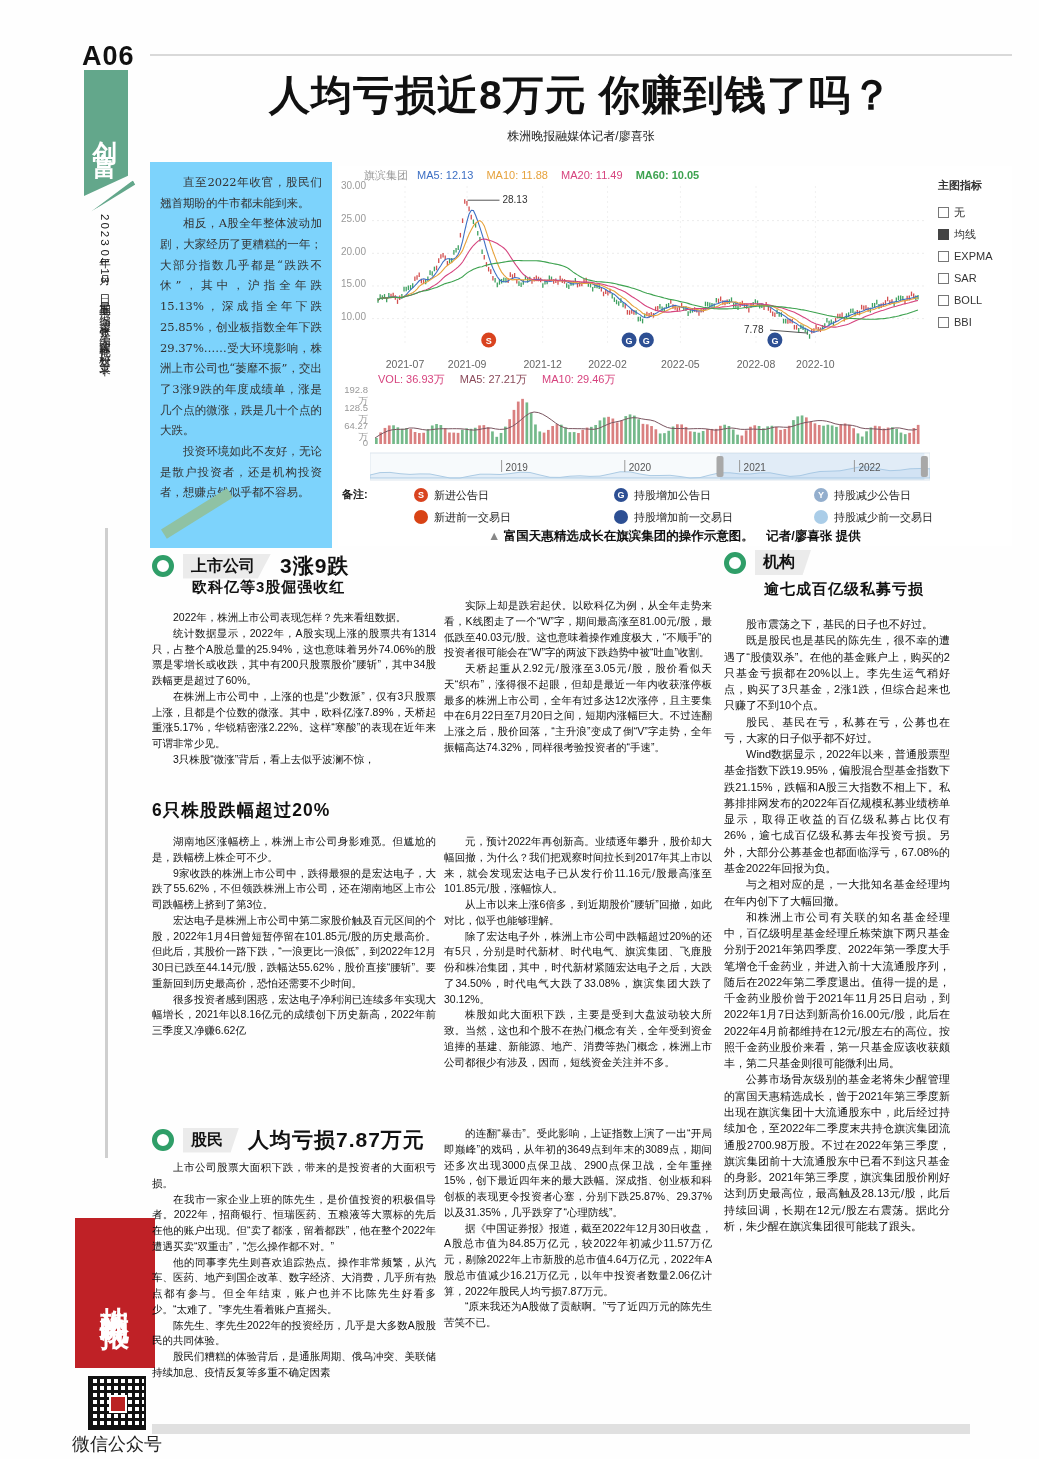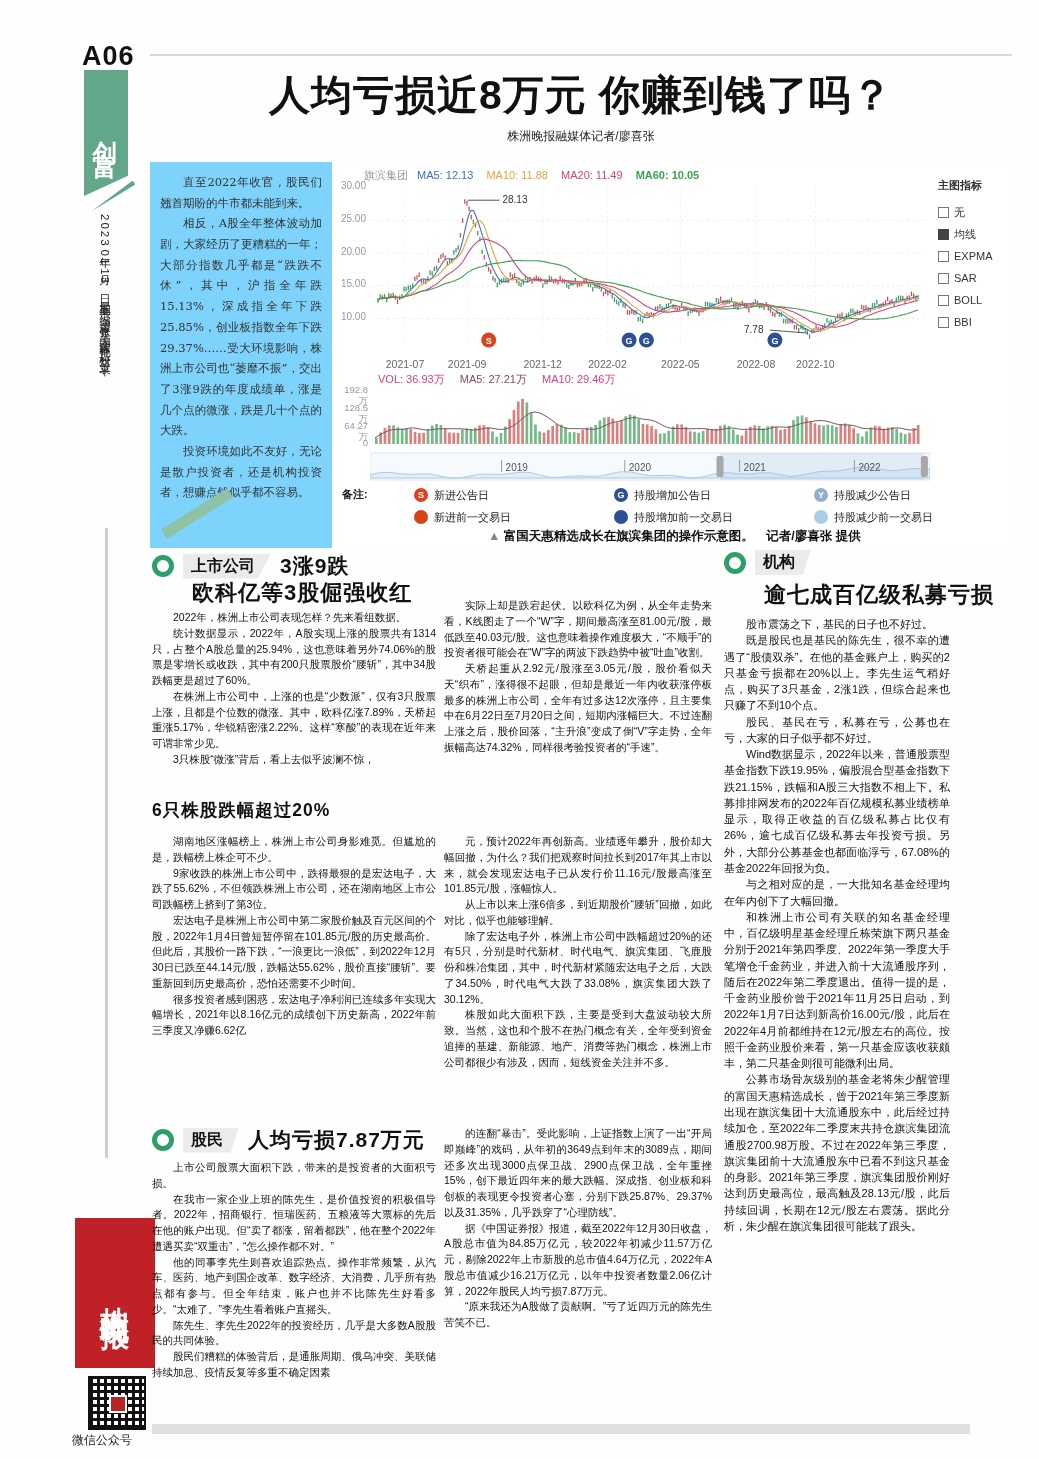--- a/index.html
+++ b/index.html
@@ -18,21 +18,21 @@
   .sidebar-rule{position:absolute;left:105px;top:528px;width:3px;height:630px;background:#cfcfcf;}
   .logo{position:absolute;left:75px;top:1218px;width:80px;height:150px;background:#bf2126;
         display:flex;align-items:center;justify-content:center;}
   .logo span{writing-mode:vertical-rl;color:#fff;font-family:"DejaVu Serif","Liberation Serif",serif;
         font-weight:bold;font-size:29px;letter-spacing:5px;}
   .qr{position:absolute;left:88px;top:1376px;width:54px;height:50px;border:2px solid #111;
       background:
         repeating-linear-gradient(0deg,#111 0 3px,transparent 3px 7px),
         repeating-linear-gradient(90deg,#111 0 3px,#fff 3px 7px);}
   .qr::after{content:"";position:absolute;left:19px;top:17px;width:14px;height:14px;background:#b22;border:2px solid #fff;}
-  .qr-label{position:absolute;left:72px;top:1432px;font-size:12px;color:#222;}
+  .qr-label{position:absolute;left:72px;top:1432px;font-size:18px;color:#222;}
 
   
   .top-rule{position:absolute;left:150px;top:54px;width:862px;height:2px;background:#d9d9d9;}
   .headline{position:absolute;left:150px;top:68px;width:862px;margin:0;text-align:center;
             font-size:41px;font-weight:900;letter-spacing:1px;}
   .byline{position:absolute;left:150px;top:128px;width:862px;text-align:center;font-size:12px;color:#222;}
 
   
   .intro-box{position:absolute;left:150px;top:162px;width:182px;height:386px;background:#7dd3fc;
              padding:10px 10px;box-sizing:border-box;font-family:"DejaVu Serif","Liberation Serif",serif;
@@ -71,21 +71,21 @@
   .c-dr{background:#d84315;} .c-db{background:#2d4f93;} .c-dl{background:#aacde8;}
   .caption{position:absolute;left:150px;top:362px;font-size:12.5px;font-weight:bold;color:#111;white-space:nowrap;}
   .cap-tri{color:#888;font-weight:normal;}
 
   
   .sec-head{position:absolute;display:flex;align-items:center;gap:9px;}
   .sec-ico{width:12px;height:12px;border:5px solid #2f9e68;border-radius:50%;background:#fff;flex:0 0 auto;}
   .sec-tag{background:#ebebeb;padding:2px 16px 2px 8px;font-size:16px;font-weight:bold;
            clip-path:polygon(0 0,100% 0,85% 100%,0 100%);}
   .sec-big{font-size:21px;font-weight:bold;letter-spacing:1px;}
-  .sec-sub{position:absolute;font-size:22px;font-weight:bold;letter-spacing:1px;margin:0;padding-left:40px;}
+  .sec-sub{position:absolute;font-size:15px;font-weight:bold;letter-spacing:1px;margin:0;padding-left:40px;}
   .mid-head{position:absolute;font-size:17.5px;font-weight:bold;letter-spacing:1px;margin:0;}
   .copy{position:absolute;font-size:10.5px;line-height:1.5;text-align:justify;color:#111;}
   .copy p{margin:0;text-indent:2em;}
   .copy3{font-size:11px;line-height:1.48;}
   .footer-bar{position:absolute;left:152px;top:1424px;width:818px;height:10px;background:#e0e0e0;}
 </style>
 </head>
 <body>
 
 <div id="page">

